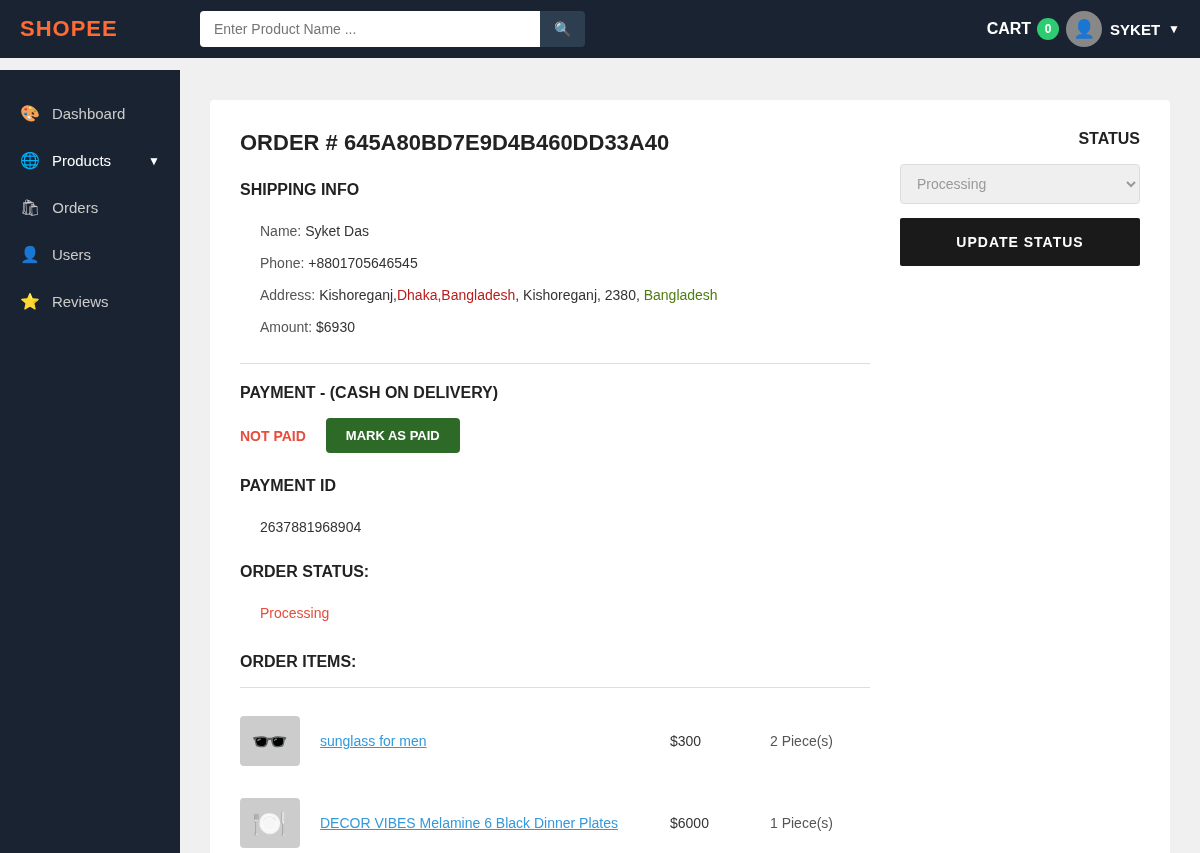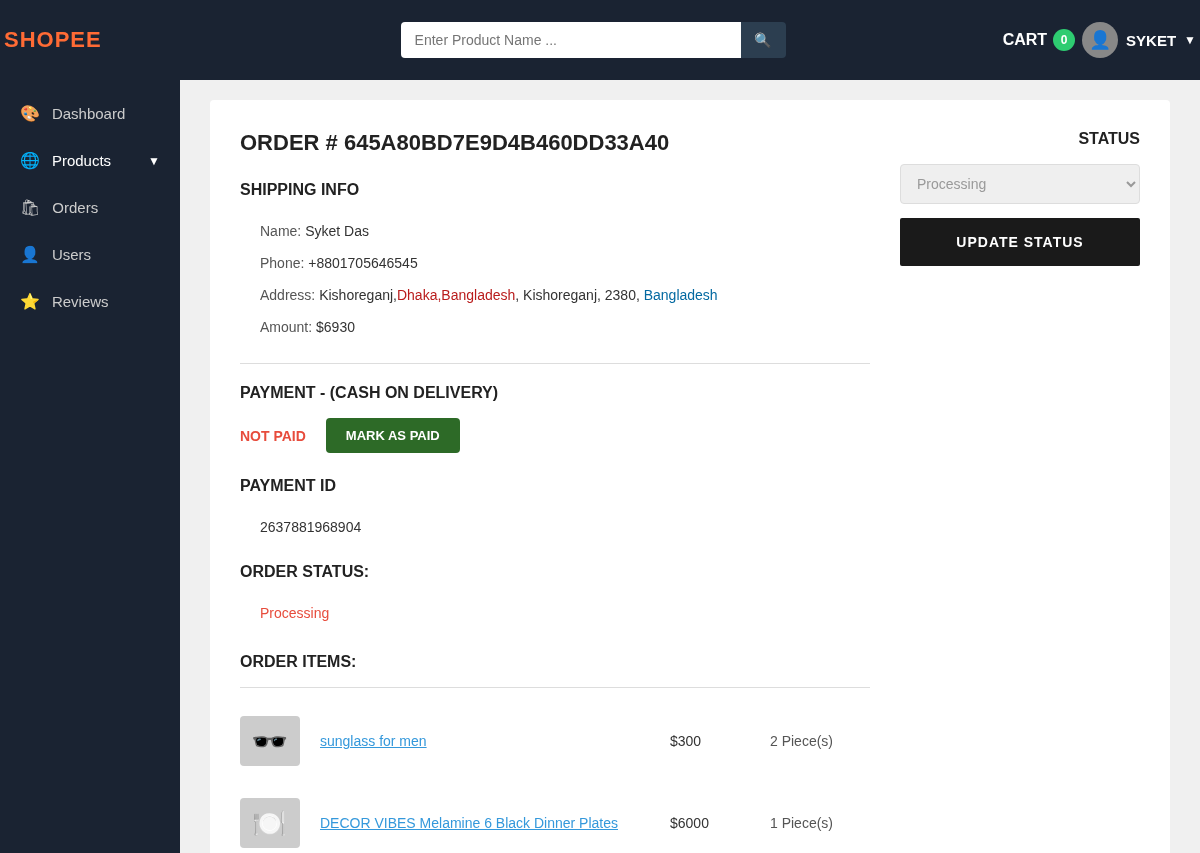--- a/index.html
+++ b/index.html
@@ -3,37 +3,36 @@
   <meta charset="utf-8">
   <style>
     * { box-sizing: border-box; margin: 0; padding: 0; }
     body { font-family: Arial, sans-serif; background: #f0f0f0; }
 
     
     .header {
       background: #1a2332;
       display: flex;
       align-items: center;
-      padding: 0 4px;
-      height: 80px;
+      padding: 0 20px;
+      height: 58px;
       position: fixed;
       top: 0; left: 0; right: 0;
       z-index: 100;
     }
     .logo {
       color: #ff6b35;
       font-size: 22px;
       font-weight: bold;
       letter-spacing: 1px;
       width: 180px;
     }
     .search-bar {
       flex: 1;
       display: flex;
-      justify-content: center;
     }
     .search-bar input {
       width: 340px;
       padding: 10px 14px;
       border: none;
       border-radius: 4px 0 0 4px;
       font-size: 14px;
       outline: none;
       background: #fff;
       color: #999;
@@ -325,21 +324,21 @@
         <div class="info-row">
           <span class="info-label">Name:</span>
           <span>Syket Das</span>
         </div>
         <div class="info-row">
           <span class="info-label">Phone:</span>
           <span>+8801705646545</span>
         </div>
         <div class="info-row">
           <span class="info-label">Address:</span>
-          <span style="color:#333">Kishoreganj,</span><span style="color:#b91c1c">Dhaka,Bangladesh</span><span>, Kishoreganj, 2380, </span><span style="color:#0369a1">Bangladesh</span>
+          <span style="color:#333">Kishoreganj,</span><span style="color:#b91c1c">Dhaka,Bangladesh</span><span>, Kishoreganj, 2380, </span><span style="color:#4d7c0f">Bangladesh</span>
         </div>
         <div class="info-row">
           <span class="info-label">Amount:</span>
           <span>$6930</span>
         </div>
       </div>
 
       <hr>
 
       <div class="payment-section">

